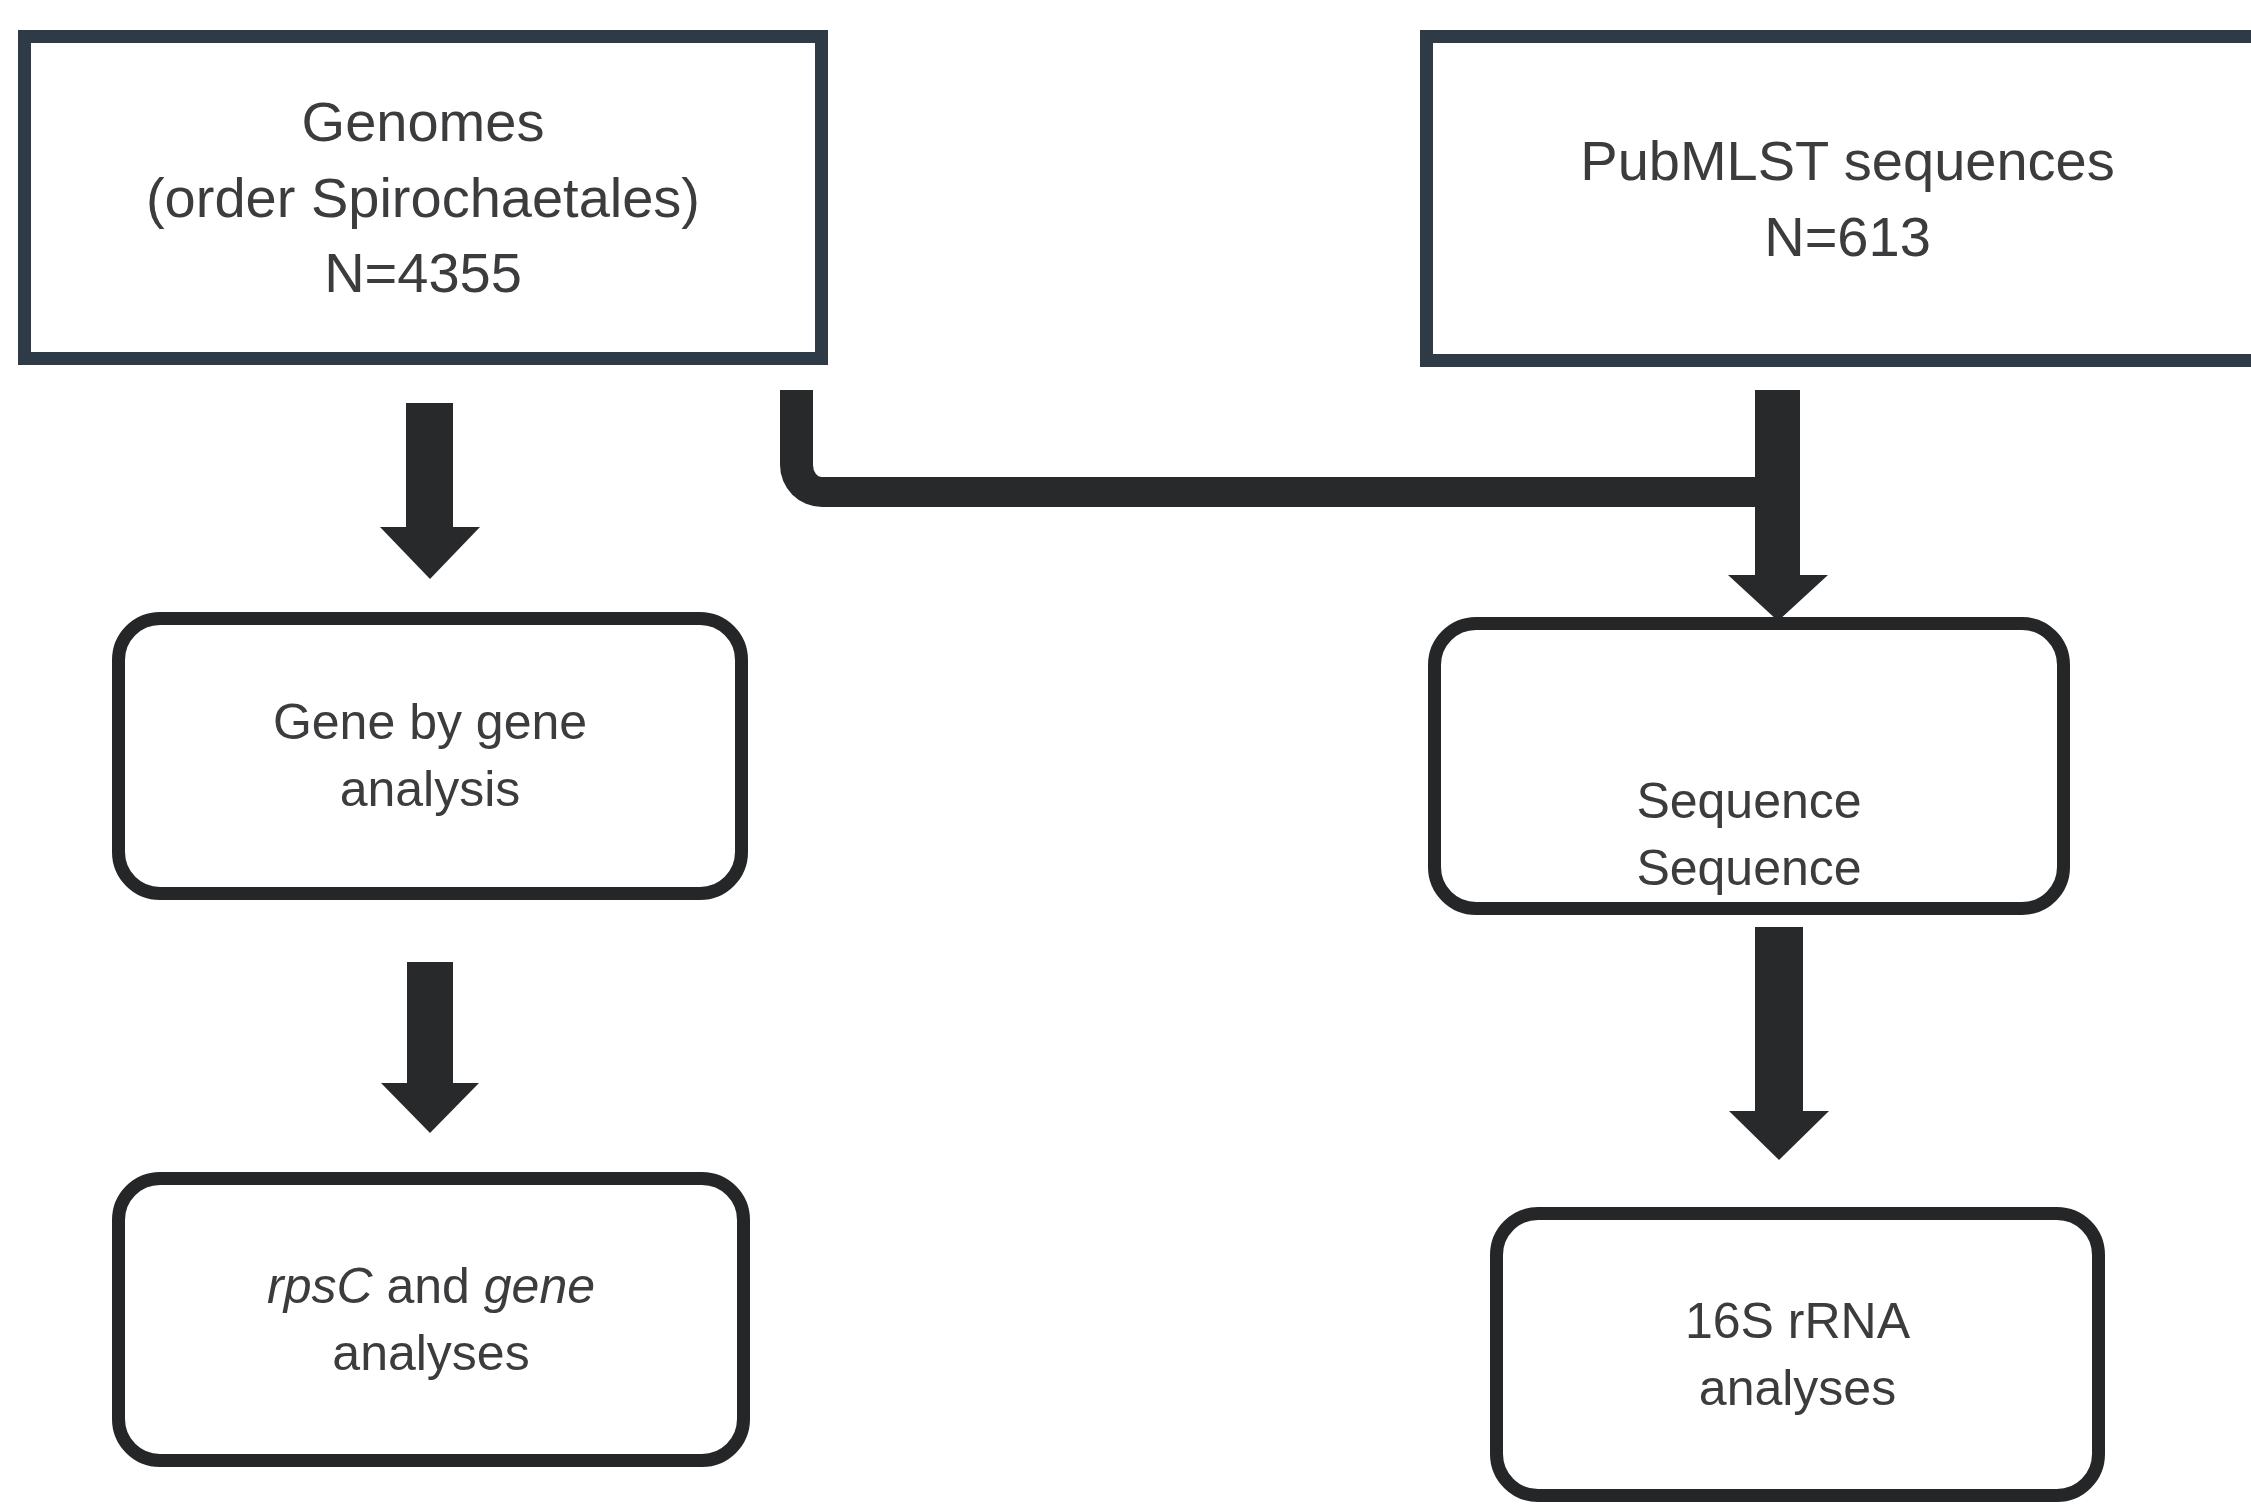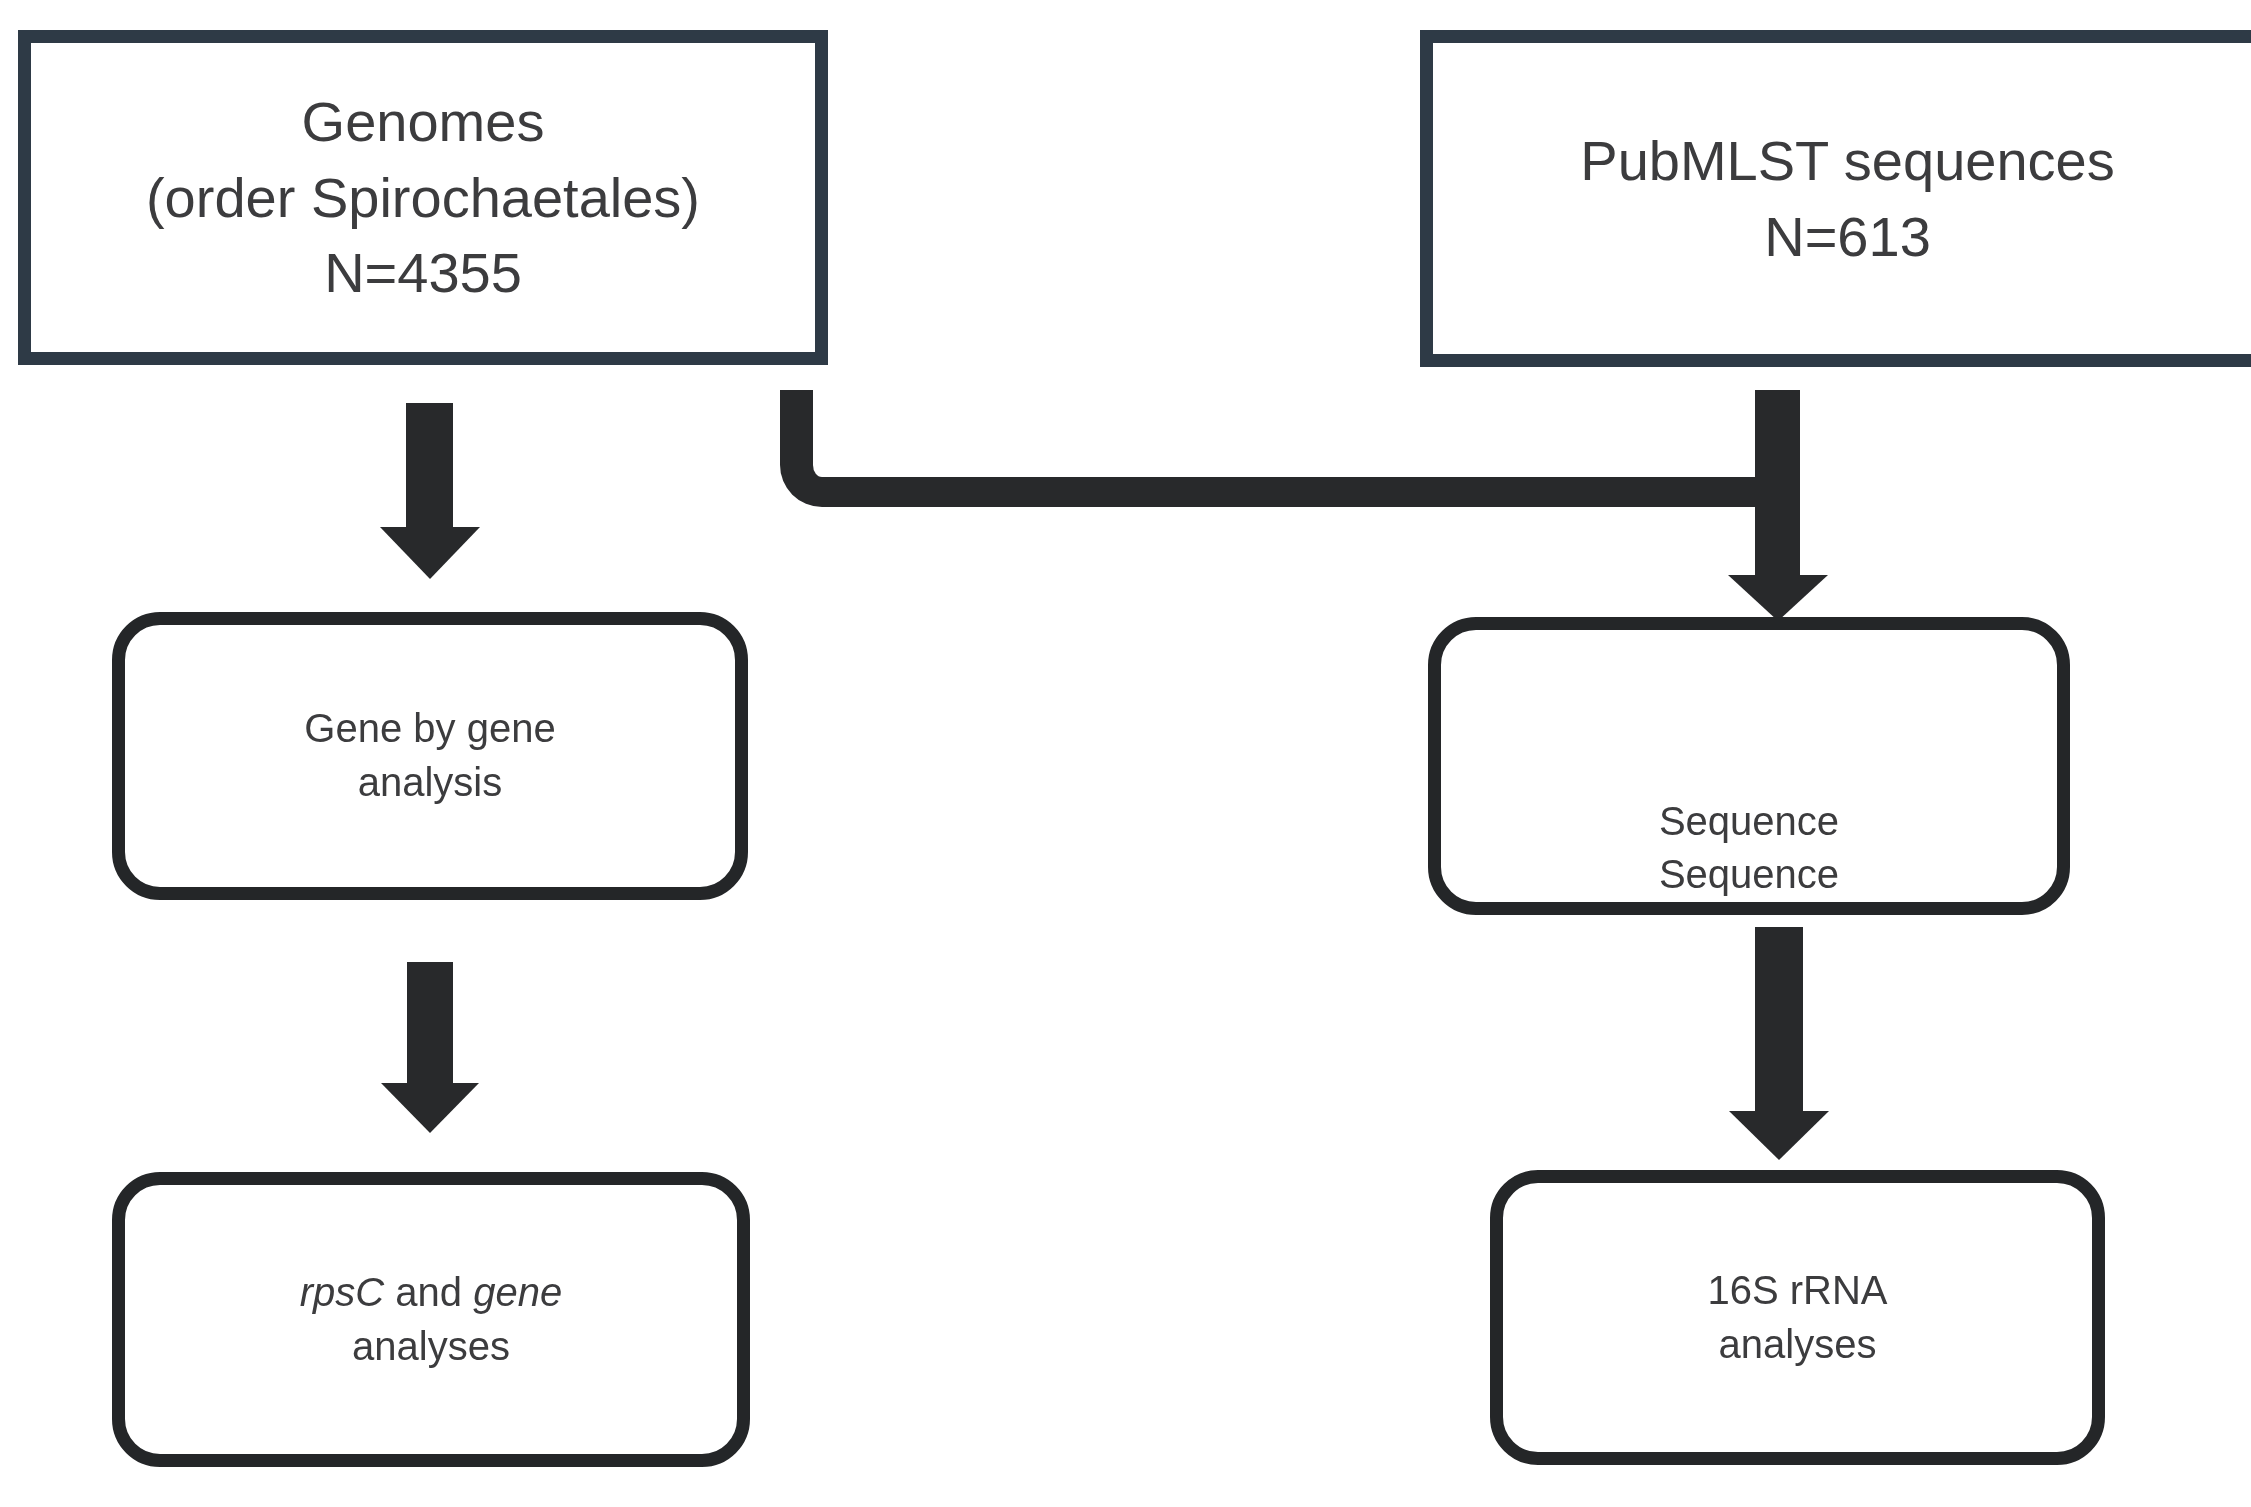--- a/index.html
+++ b/index.html
@@ -31,30 +31,30 @@
   .node .line { display: block; }
 
   .source-box {
     border: 13px solid var(--top-box-border);
     font-size: 56px;
     line-height: 1.35;
   }
   .process-box {
     border: 13px solid var(--process-box-border);
     border-radius: 48px;
-    font-size: 40px;
+    font-size: 50px;
     line-height: 1.34;
   }
 
   #box-genomes   { left: 18px;   top: 30px;   width: 810px; height: 335px; }
   #box-pubmlst   { left: 1420px; top: 30px;   width: 855px; height: 337px; text-align: center; }
   #box-gene      { left: 112px;  top: 612px;  width: 636px; height: 288px; }
   #box-seqalign  { left: 1428px; top: 617px;  width: 642px; height: 298px; justify-content: flex-end; }
   #box-rpsc      { left: 112px;  top: 1172px; width: 638px; height: 295px; }
-  #box-16s       { left: 1490px; top: 1170px; width: 615px; height: 295px; }
+  #box-16s       { left: 1490px; top: 1207px; width: 615px; height: 295px; }
 
   .arrow-shaft { position: absolute; background: var(--arrow); }
   .arrow-head  { position: absolute; width: 0; height: 0; }
 
   #arrow1-shaft { left: 406px; top: 403px; width: 47px; height: 126px; }
   #arrow1-head  { left: 380px; top: 527px;
                   border-left: 50px solid transparent; border-right: 50px solid transparent;
                   border-top: 52px solid var(--arrow); }
 
   #arrow2-shaft { left: 1755px; top: 390px; width: 45px; height: 187px; }

